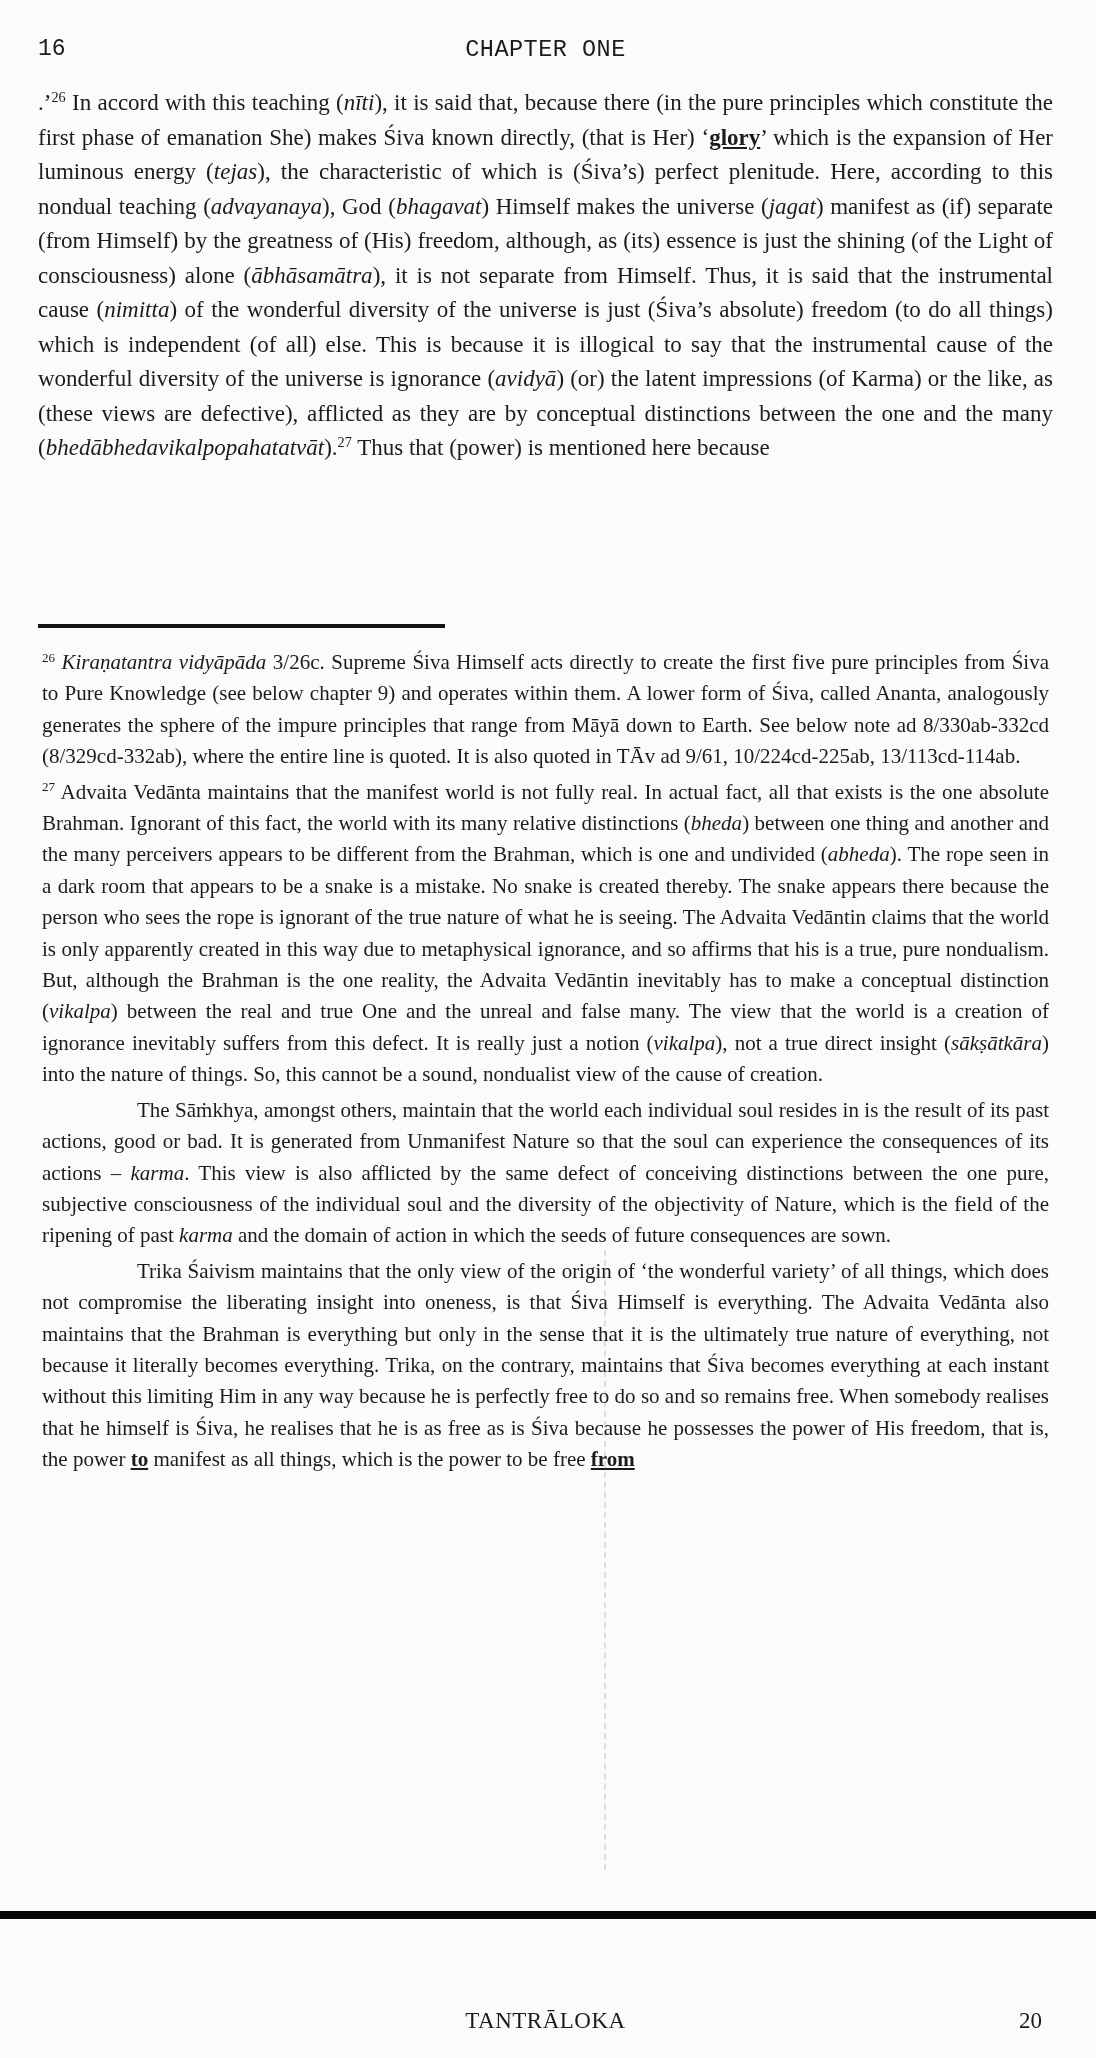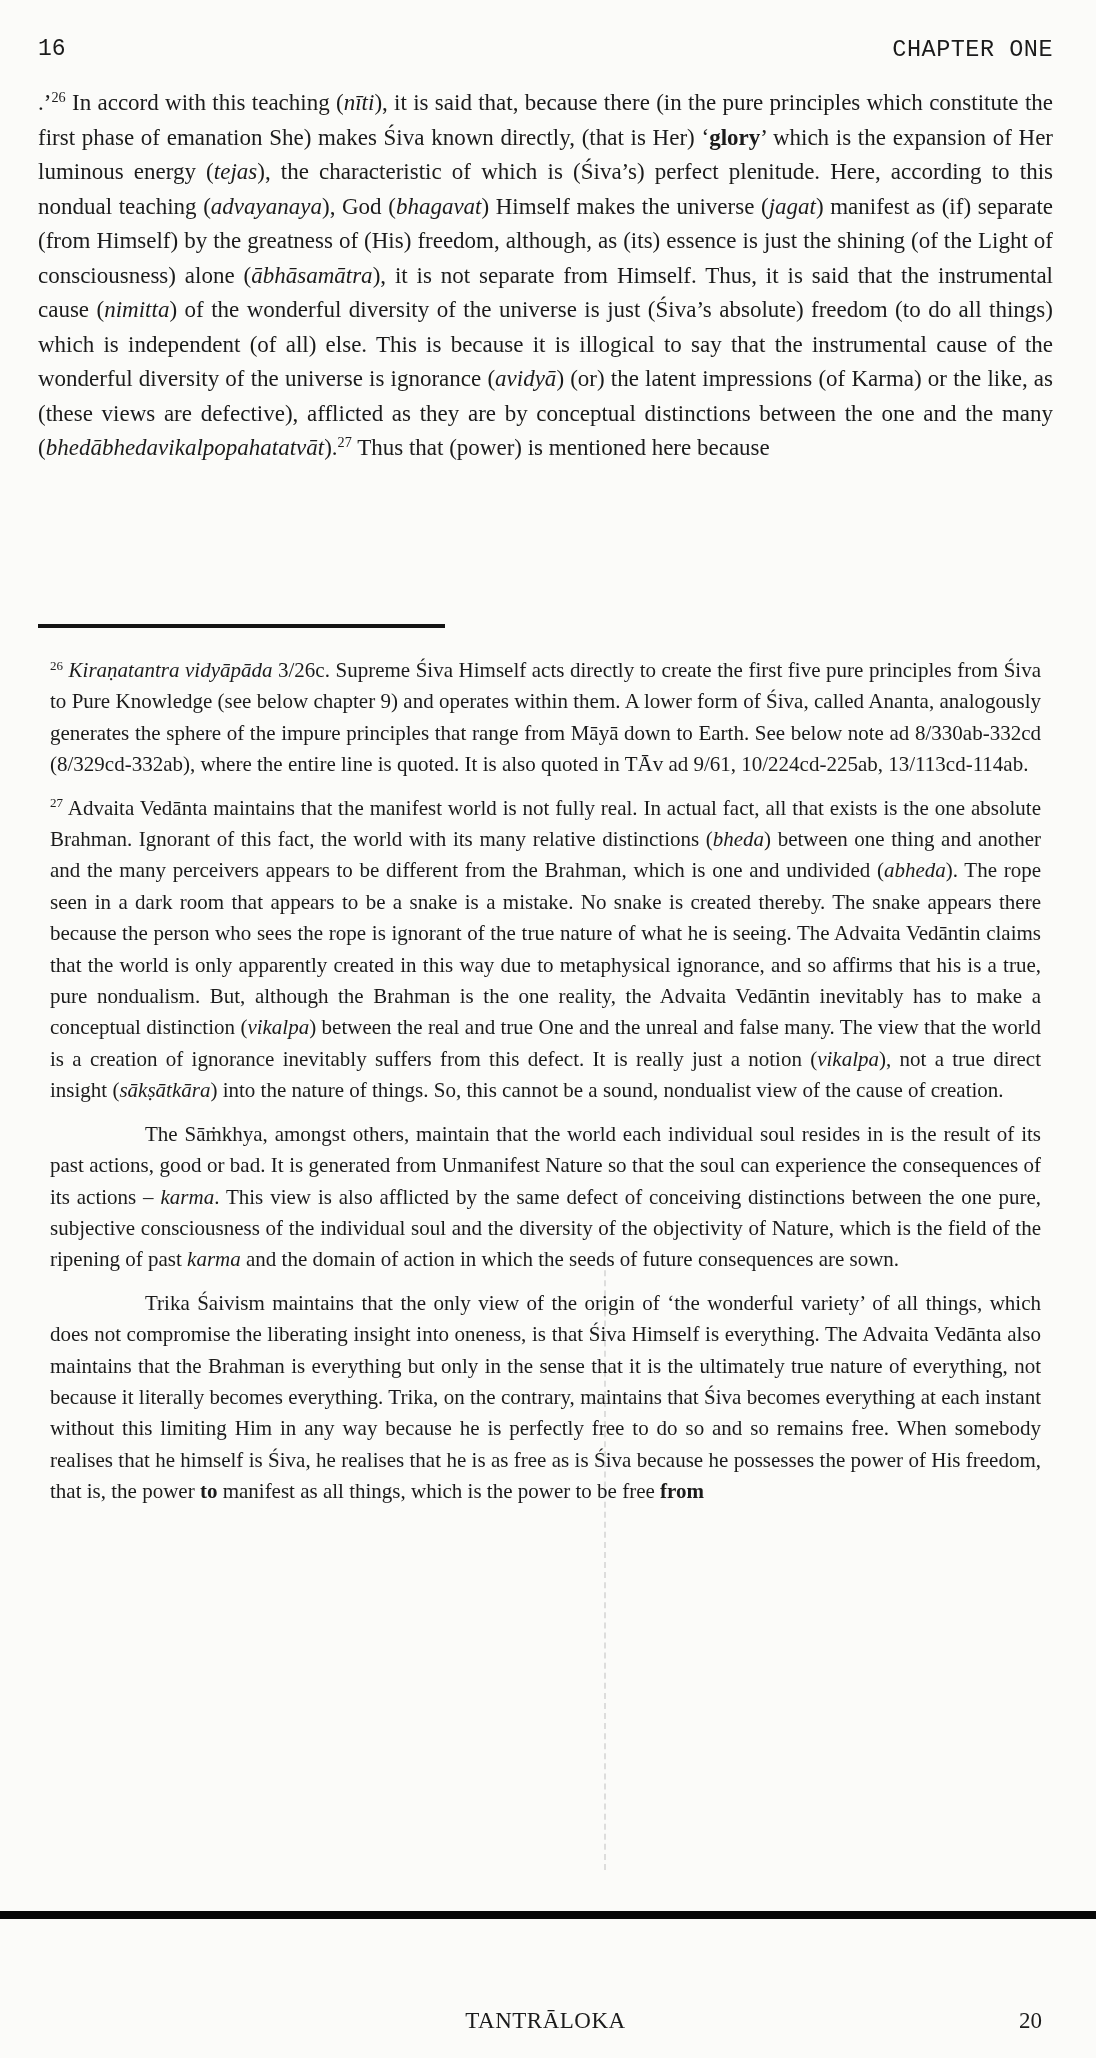--- a/index.html
+++ b/index.html
@@ -9,21 +9,21 @@
     font-family:"Liberation Serif","DejaVu Serif",serif;
     color:#1b1b1b;
     position:relative;
     overflow:hidden;
   }
   .page { position:absolute; inset:0; }
 
   
   .header { position:absolute; top:36px; left:38px; width:1015px; height:32px;font-family:Liberation Mono, monospace; }
   .hdr-pagenum { position:absolute; left:0; top:0; font-size:23px; }
-  .hdr-title   { position:absolute; left:0; right:0; top:0; text-align:right;
+  .hdr-title   { position:absolute; left:0; right:0; top:0; text-align:center;
                  font-size:23.5px; letter-spacing:0.5px; }
 
   
   .body-text {
     position:absolute; top:86px; left:38px; width:1015px;
     font-size:23px; line-height:34.5px;
     text-align:justify;
   }
 
   
@@ -31,26 +31,26 @@
     position:absolute; top:624px; left:38px;
     width:407px; height:4px; background:#141414;
   }
 
   
   .footnotes {
     position:absolute; top:643px; left:38px; width:1015px;
     font-size:21px; line-height:31.4px;
     text-align:justify;
   }
-  .footnotes p { margin:12px; }
+  .footnotes p { margin:4px; }
   .footnotes p.indent { text-indent:95px; }
 
   sup { font-size:62%; line-height:0; vertical-align:baseline; position:relative; top:-0.55em; }
   em { font-style:italic; }
-  strong { font-weight:bold; }
+  strong { font-weight:bold;text-decoration:underline; }
 
   
   .scan-streak {
     position:absolute; left:604px; top:1250px; height:620px; width:0;
     border-left:2px dashed rgba(70,70,70,0.16);
   }
 
   
   .bottom-bar {
     position:absolute; top:1911px; left:0; width:1096px; height:8px;

